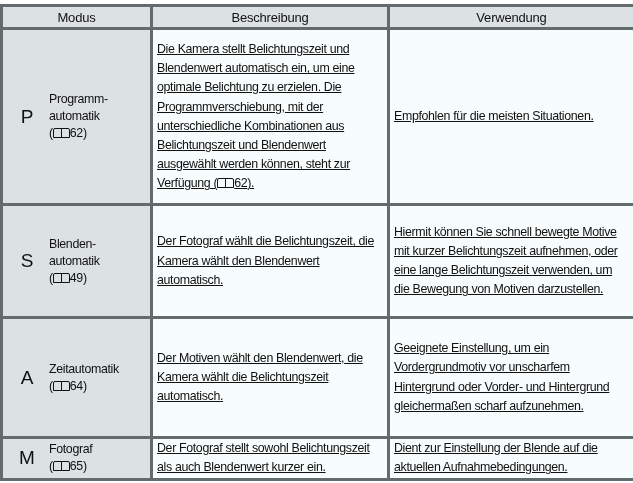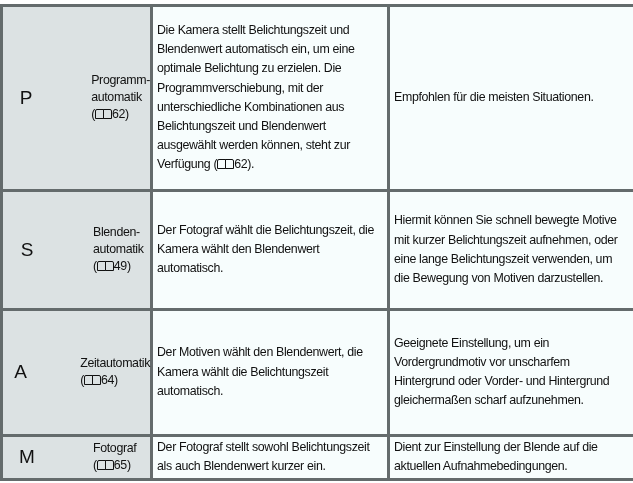--- a/index.html
+++ b/index.html
@@ -11,24 +11,24 @@
   }
   .tbl td, .tbl th {
     border: 3px solid #646b6c; padding: 0; vertical-align: middle;
   }
   .tbl tr:first-child th { border-top-width: 3px; }
   .tbl th {
     background: #dce2e3; font-weight: normal; font-size: 13px;
     height: 20px; text-align: center; letter-spacing: -0.2px;
   }
   .mode { background: #dce2e3; }
-  .body-cell { background: #f7fdfd; font-size: 12.4px; line-height: 19.2px; letter-spacing: -0.35px; padding: 0 4px !important; }
+  .body-cell { background: #f7fdfd; font-size: 12.4px; line-height: 19.2px; letter-spacing: -0.35px; padding: 0 4px !important; text-decoration: underline; }
   .mode-inner { display: flex; align-items: center; height: 100%; }
   .mode-letter { width: 44px; text-align: center; font-size: 19px; padding-left: 2px; }
-  .mode-name { font-size: 12.4px; line-height: 17px; letter-spacing: -0.35px; margin-left: 44px; }
+  .mode-name { font-size: 12.4px; line-height: 17px; letter-spacing: -0.35px; }
   .book { display: inline-block; width: 17px; height: 10px; position: relative; vertical-align: -1px; margin: 0 0 0 0; }
   .book:before, .book:after {
     content: ""; position: absolute; top: 0; width: 7px; height: 8px;
     border: 1px solid #111; border-top-width: 1px;
   }
   .book:before { left: 0; border-radius: 2px 0 0 0; }
   .book:after { left: 8px; border-radius: 0 2px 0 0; }
   .col1 { width: 150px; }
   .col2 { width: 237px; }
   .col3 { width: 246px; }
@@ -36,20 +36,25 @@
 </head>
 <body>
 
 <table class="tbl">
   <colgroup>
       <col class="col1">
       <col class="col2">
       <col class="col3">
     </colgroup>
   <tbody>
+      <tr>
+    <th>Modus</th>
+    <th>Beschreibung</th>
+    <th>Verwendung</th>
+  </tr>
 
   <tr style="height:172px;">
     <td class="mode">
       <div class="mode-inner">
         <span class="mode-letter">P</span>
         <span class="mode-name">
           <span>Programm-</span><br>
           <span>automatik</span><br>
           <span><span>(</span><span class="book"></span><span>62</span><span>)</span></span>
         </span>

